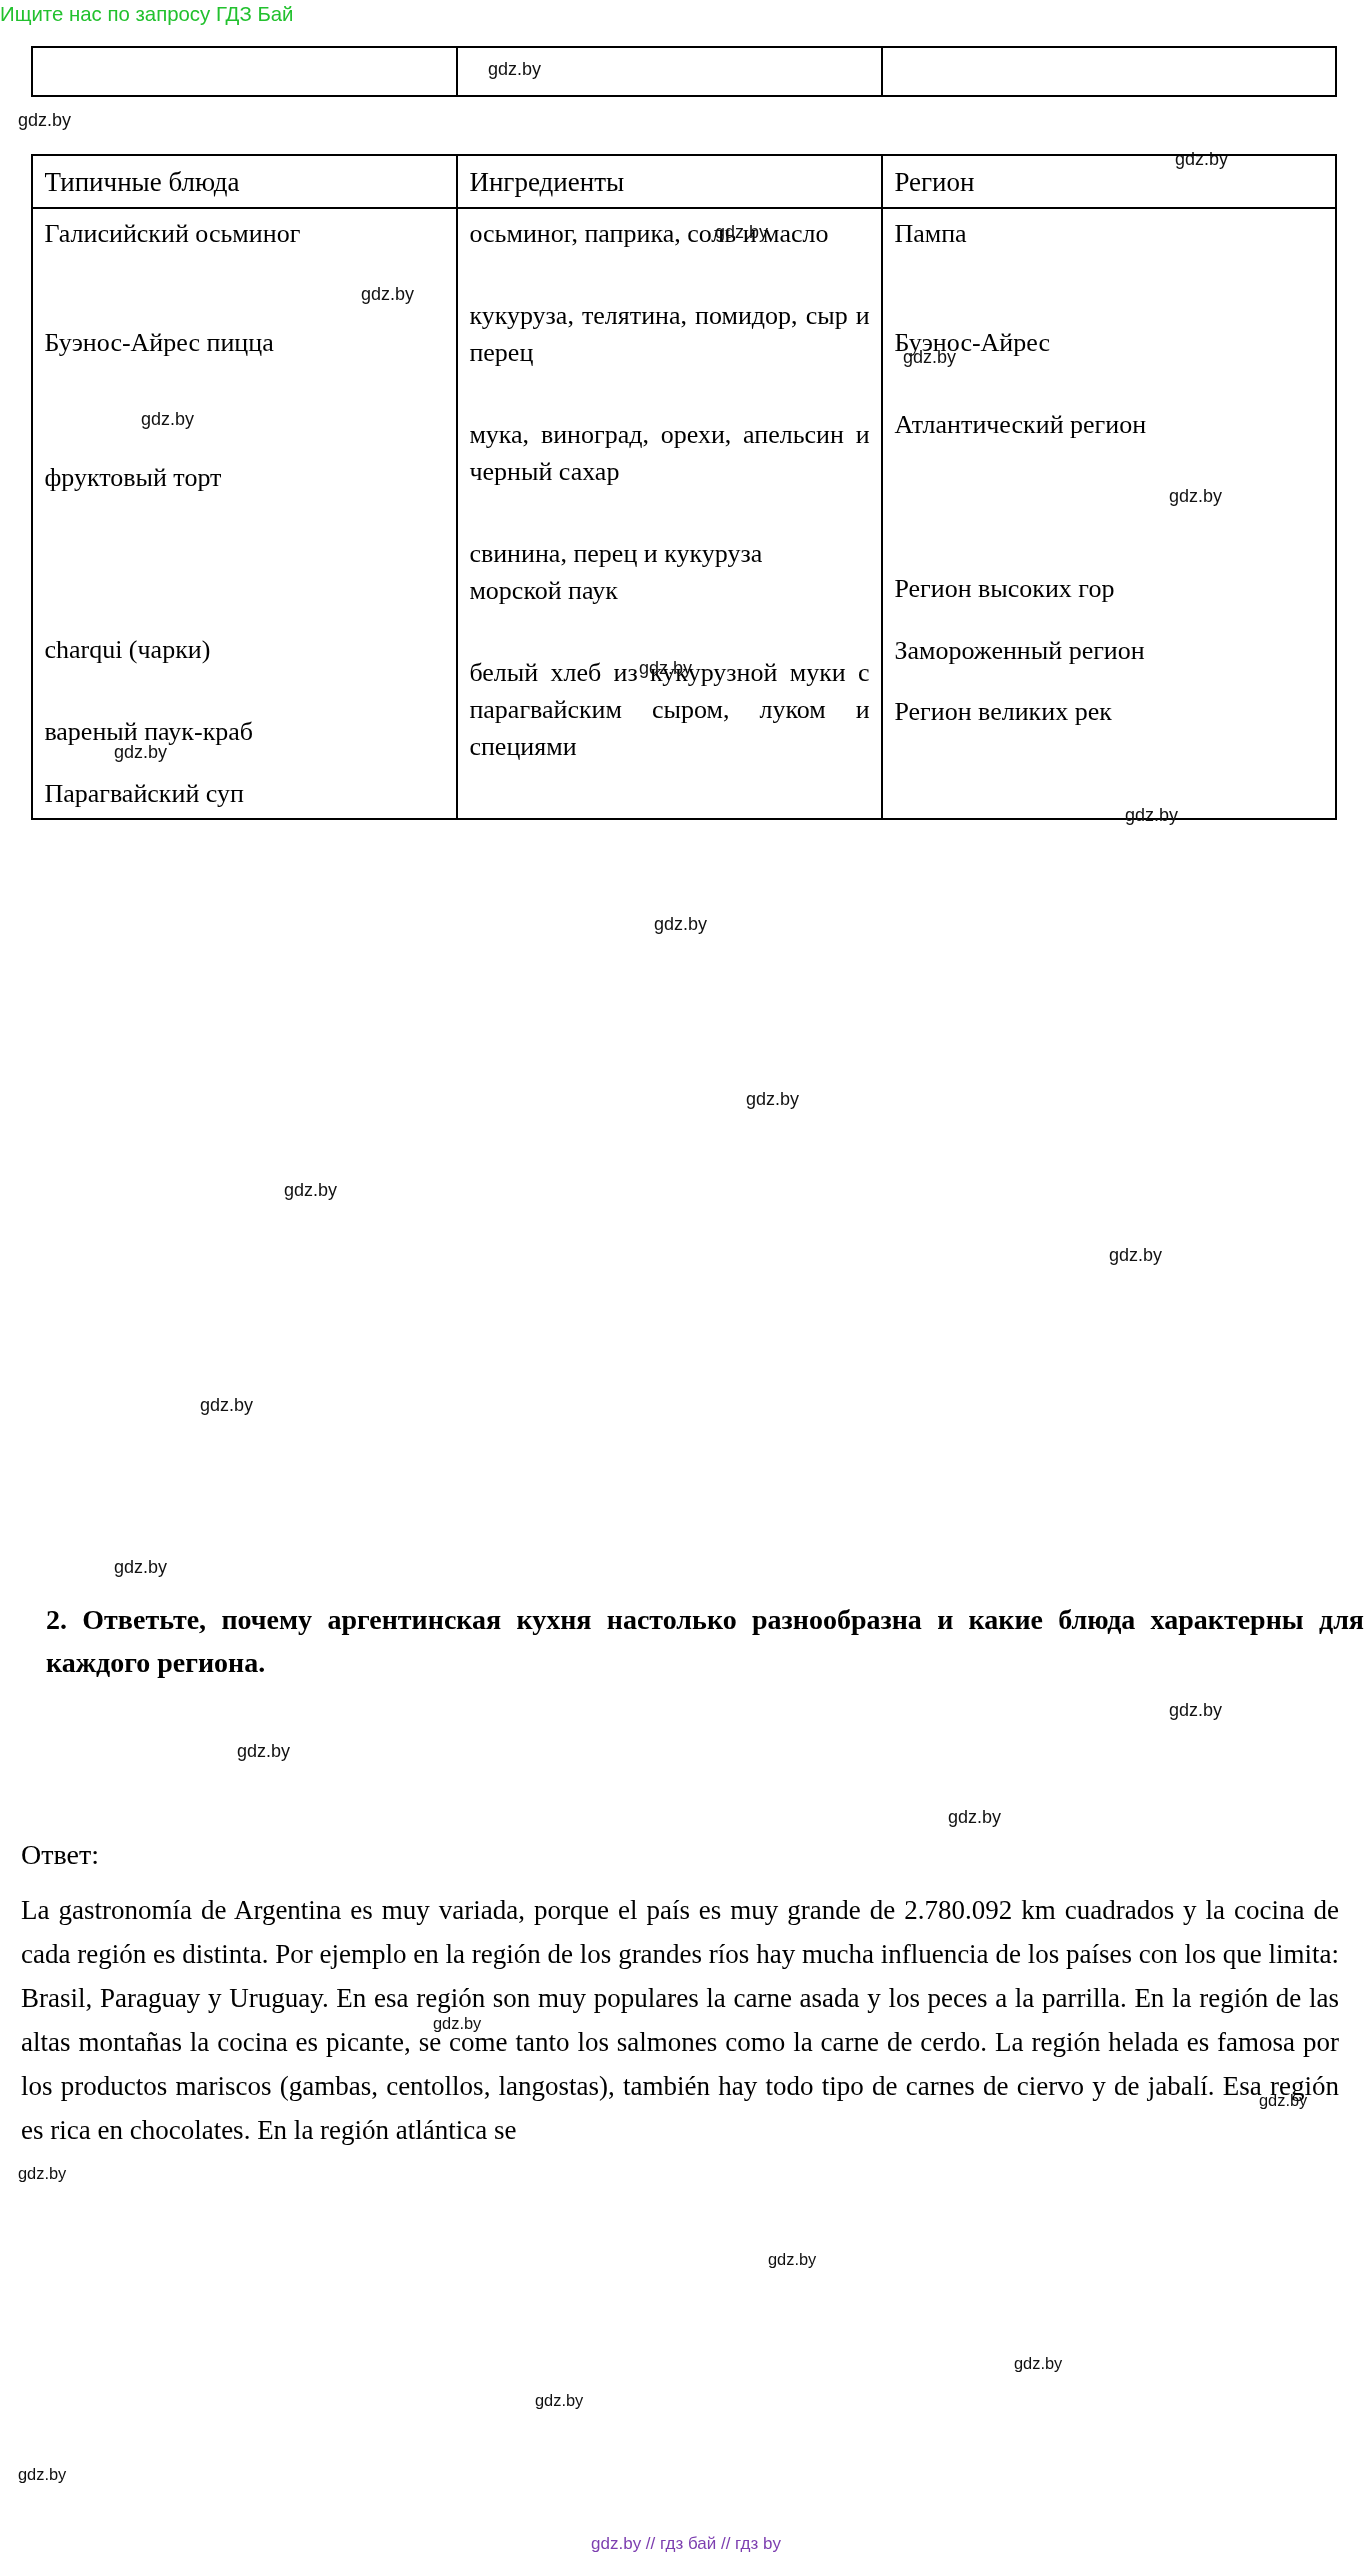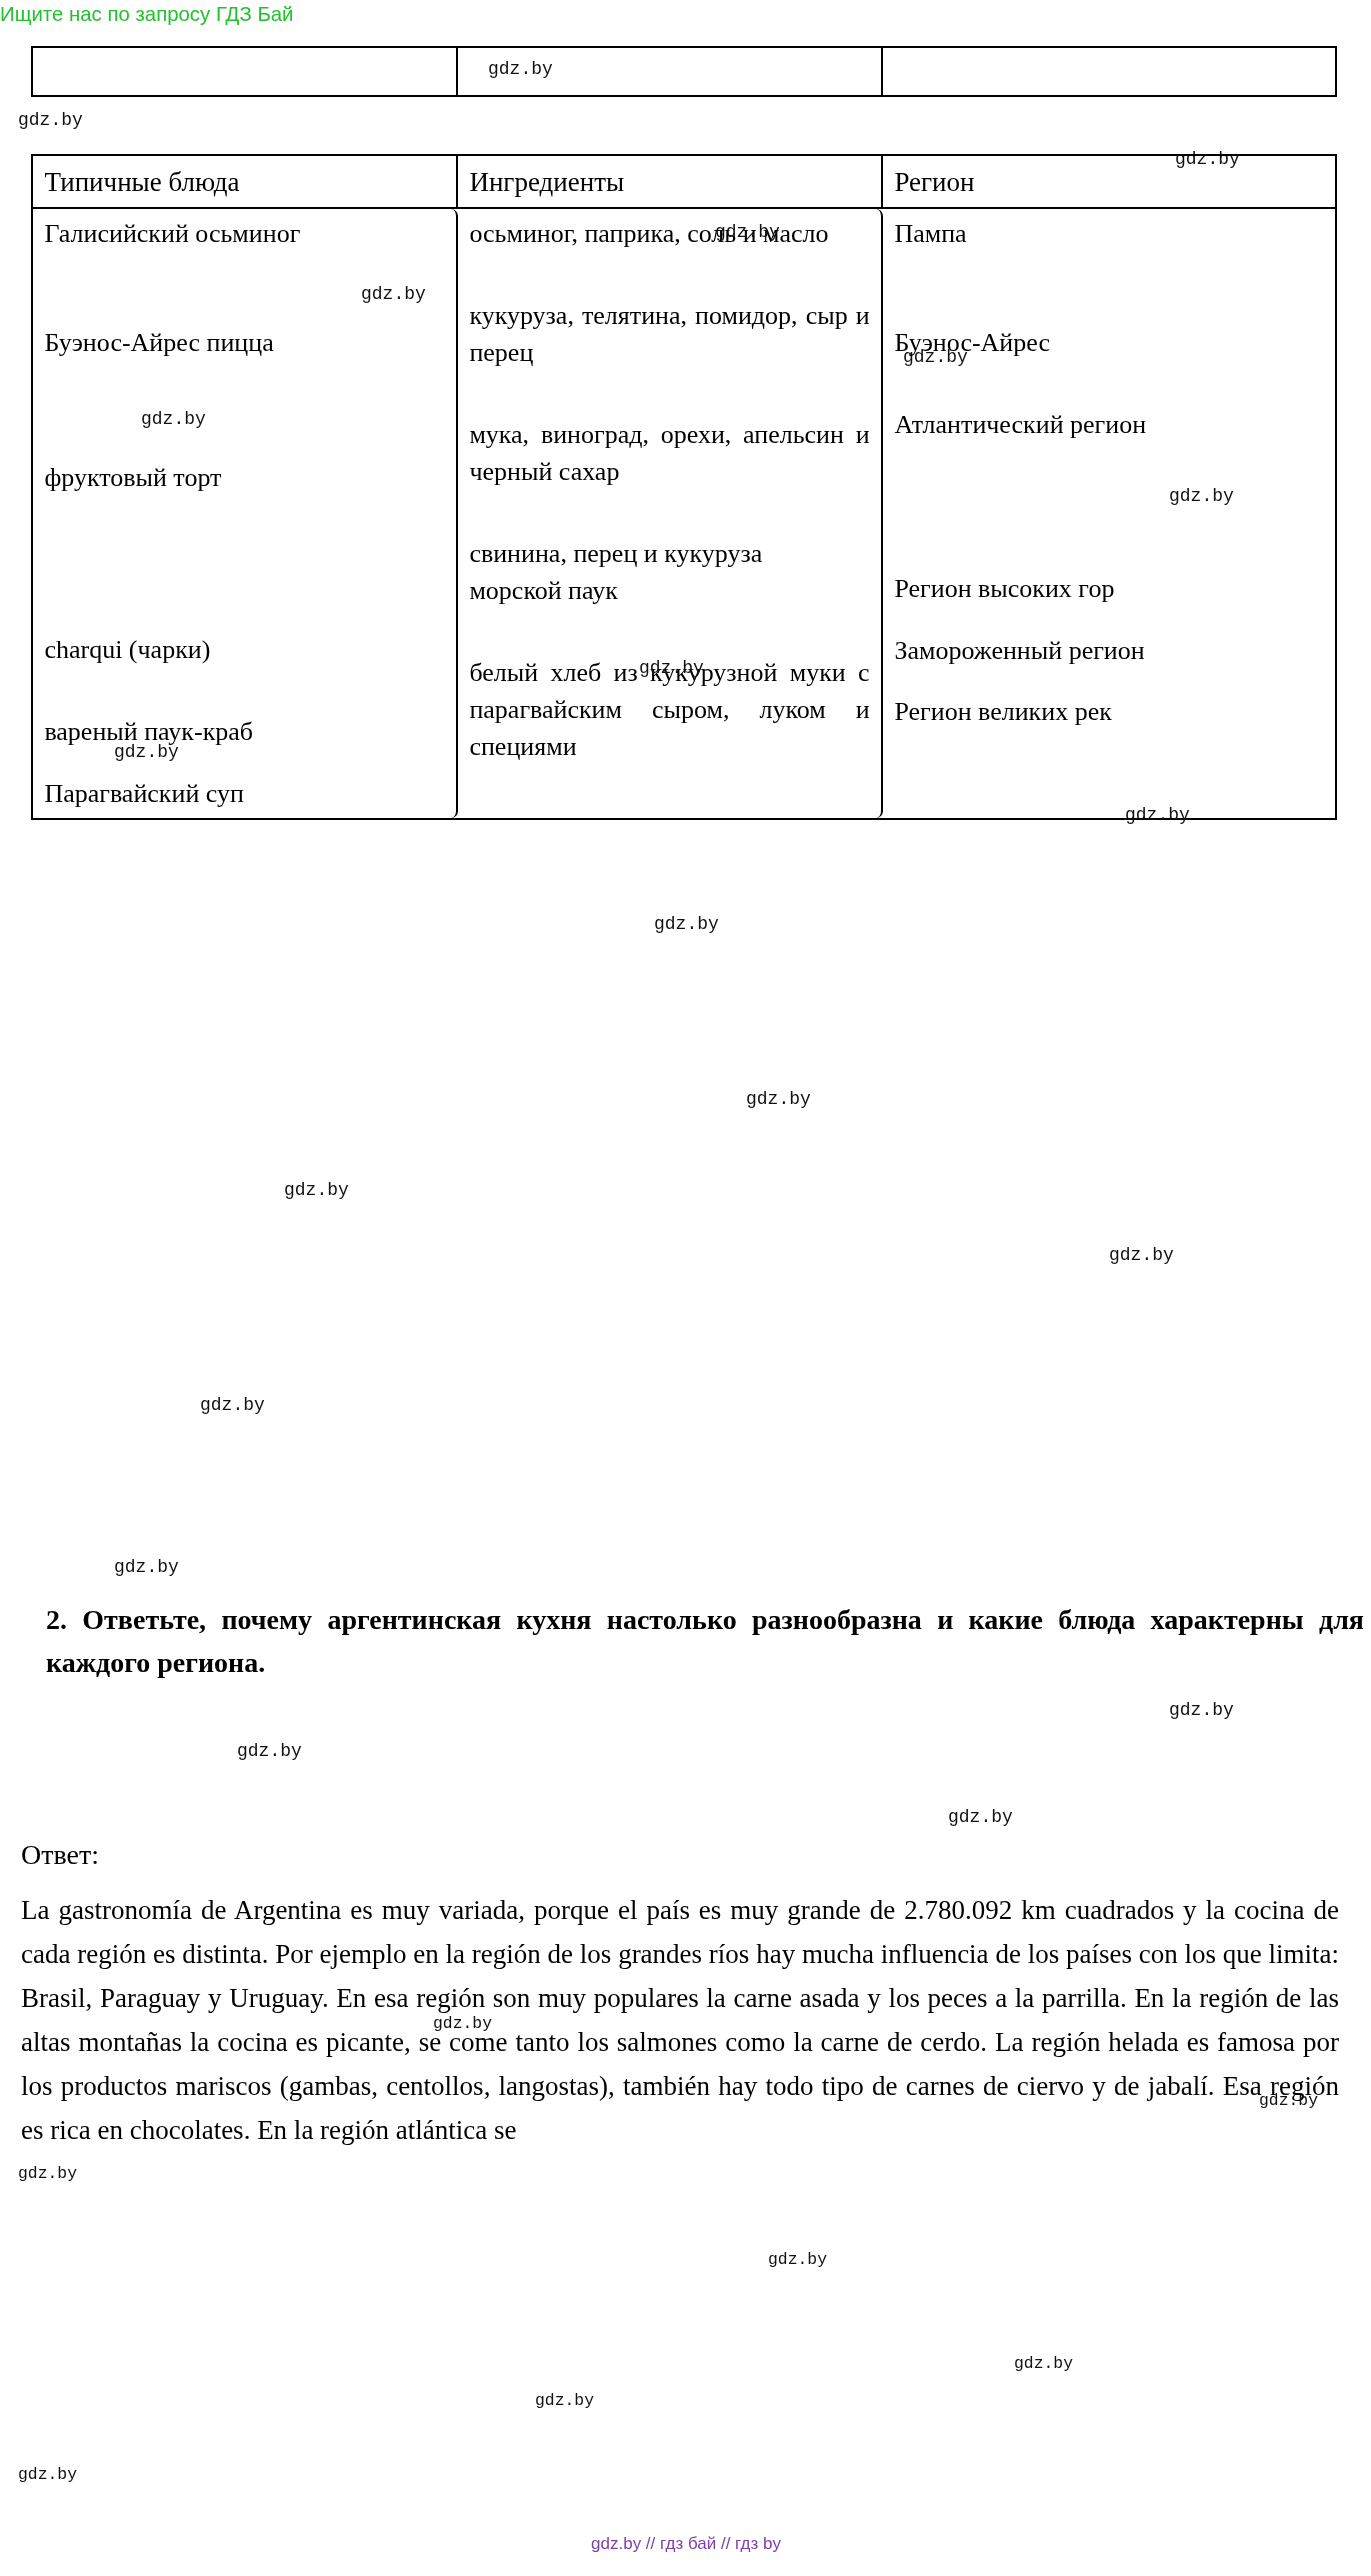--- a/index.html
+++ b/index.html
@@ -30,21 +30,21 @@
   .promo-text {
     color: #22c12e;
     font-family: "Liberation Sans", "DejaVu Sans", sans-serif;
     font-size: 20.4px;
     letter-spacing: 0px;
   }
 
   
   .wm {
     position: absolute;
-    font-family: Liberation Mono, monospace;
+    font-family: Liberation Sans, sans-serif;
     font-size: 18px;
     color: #111111;
     white-space: nowrap;
     pointer-events: none;
   }
   .wm.sm { font-size: 16.4px; }
 
   
   .top-strip {
     position: absolute;
@@ -95,21 +95,20 @@
     font-size: 27px;
     line-height: 36px;
     padding-top: 8.2px;
     padding-bottom: 6.5px;
   }
 
   .body-cell {
     font-size: 26px;
     line-height: 37px;
     position: relative;
-    border-radius: 7px;
   }
   .body-cell.just p { text-align: justify; text-align-last: left; }
   .body-cell p {
     margin: 0;
   }
   .gap-s { height: 24.5px; }
   .gap-m { height: 45px; }
   .gap-l { height: 72px; }
   .gap-xl { height: 98px; }
 

